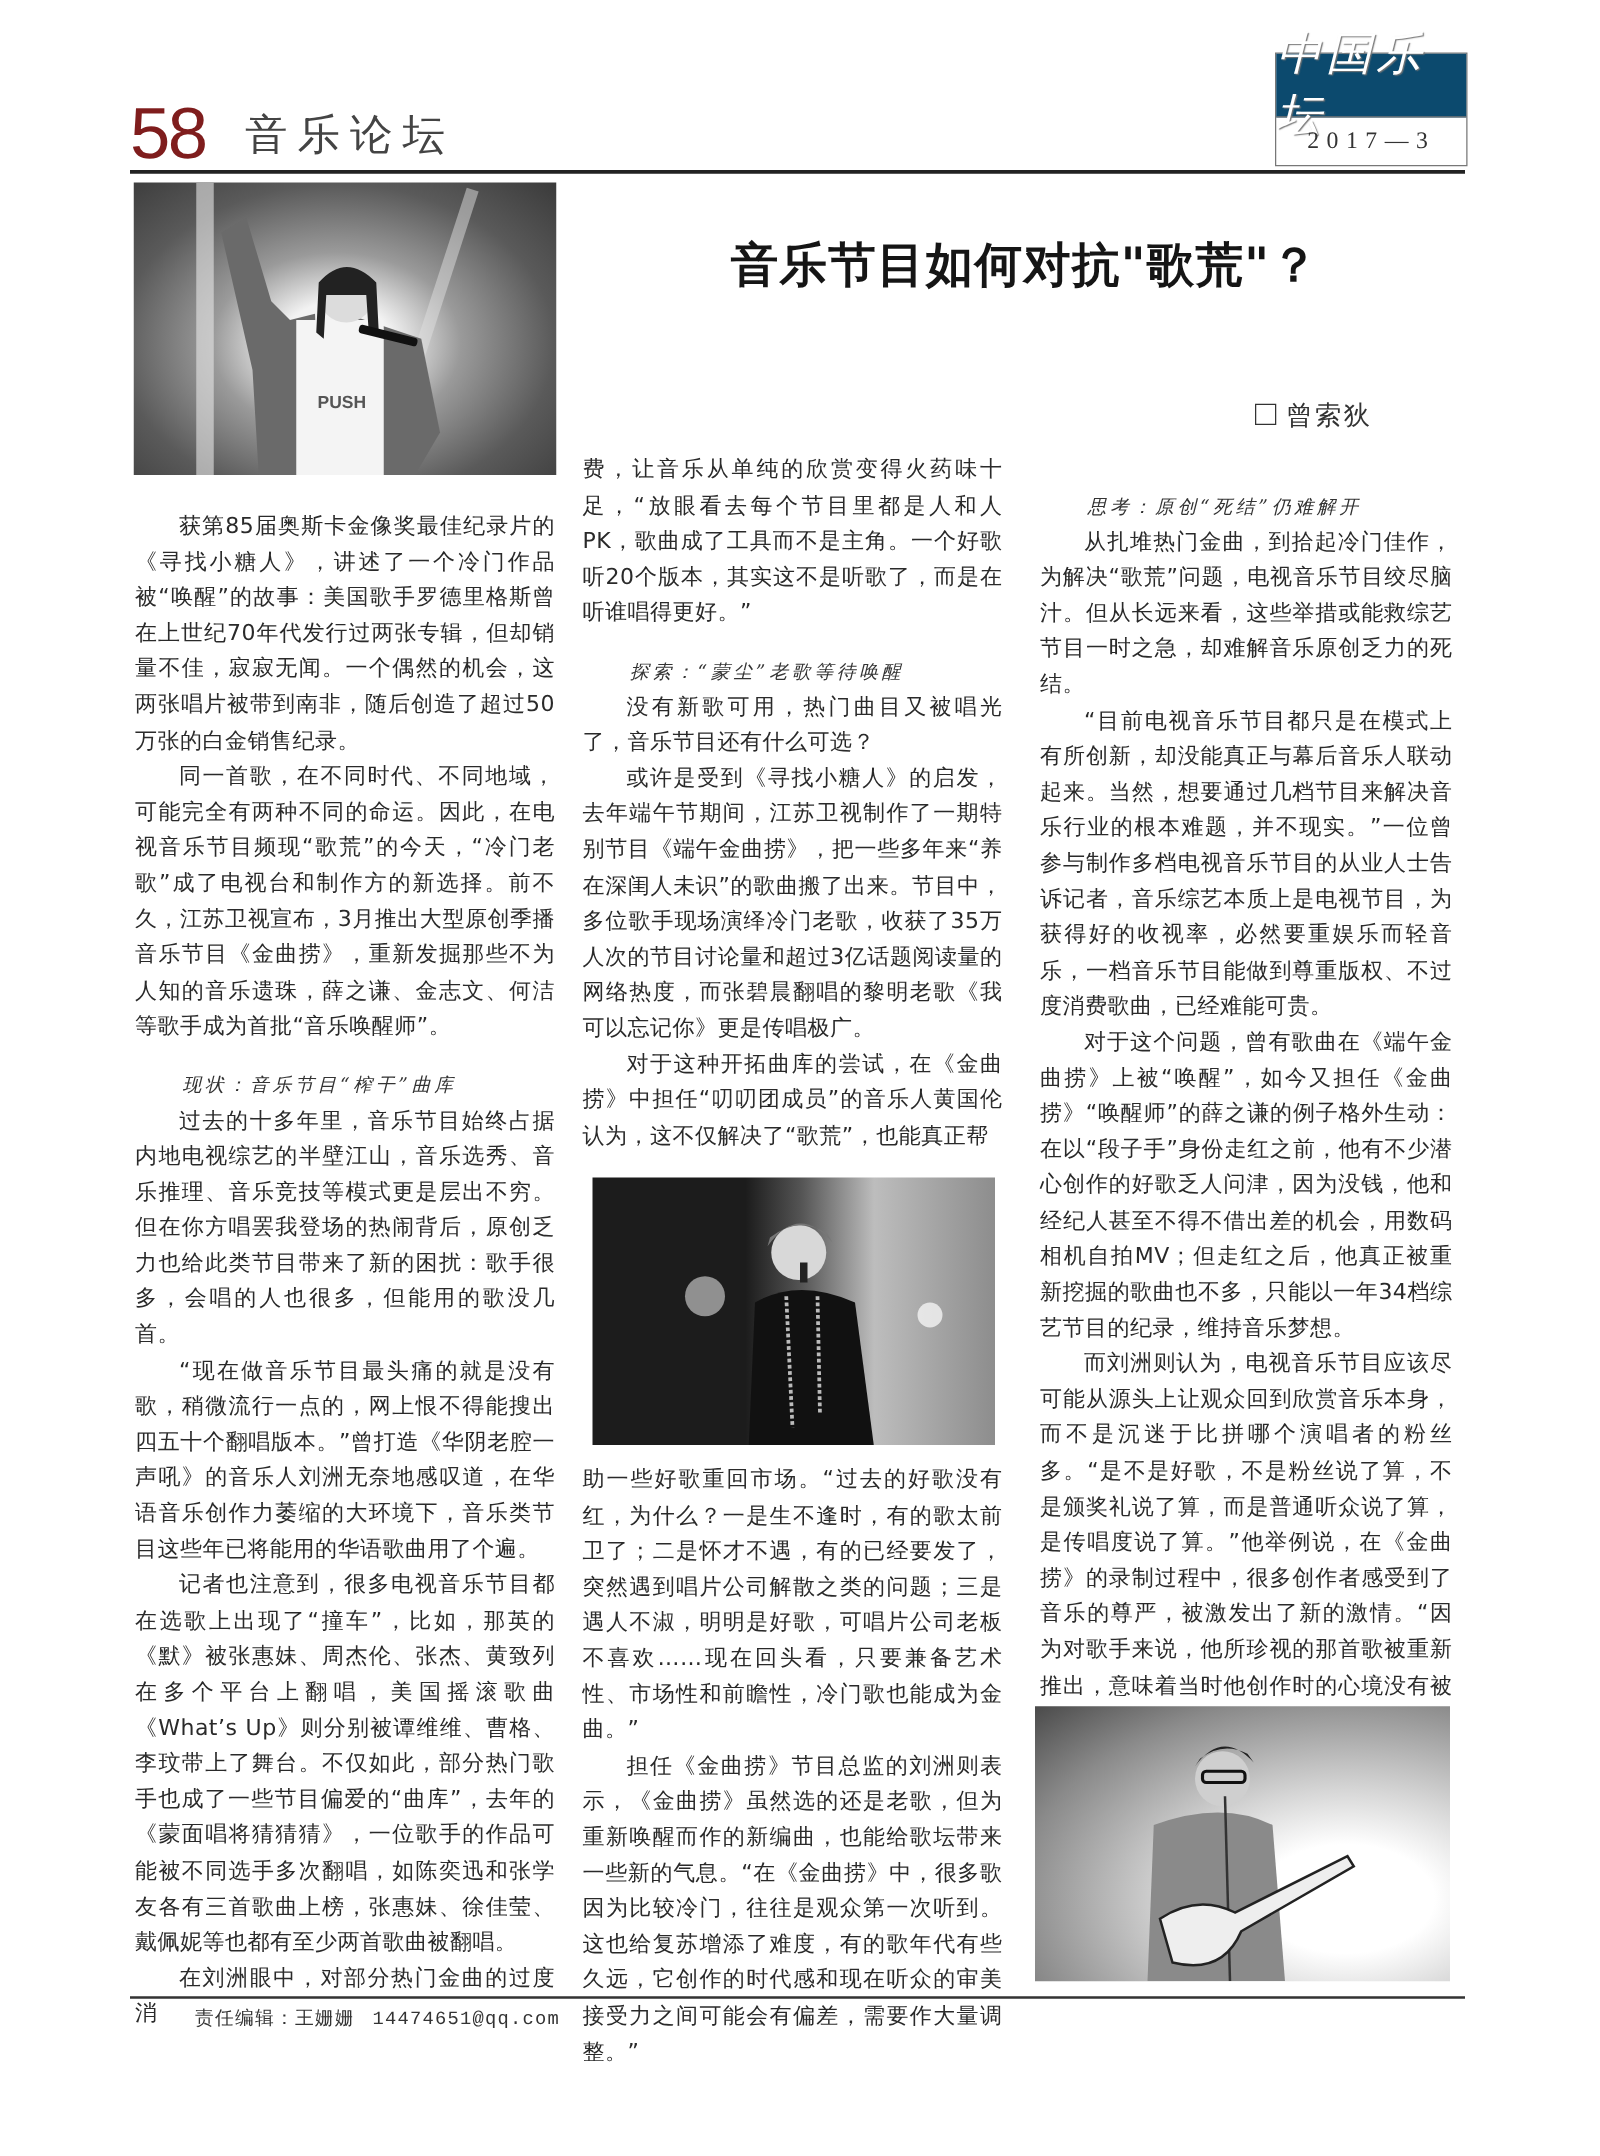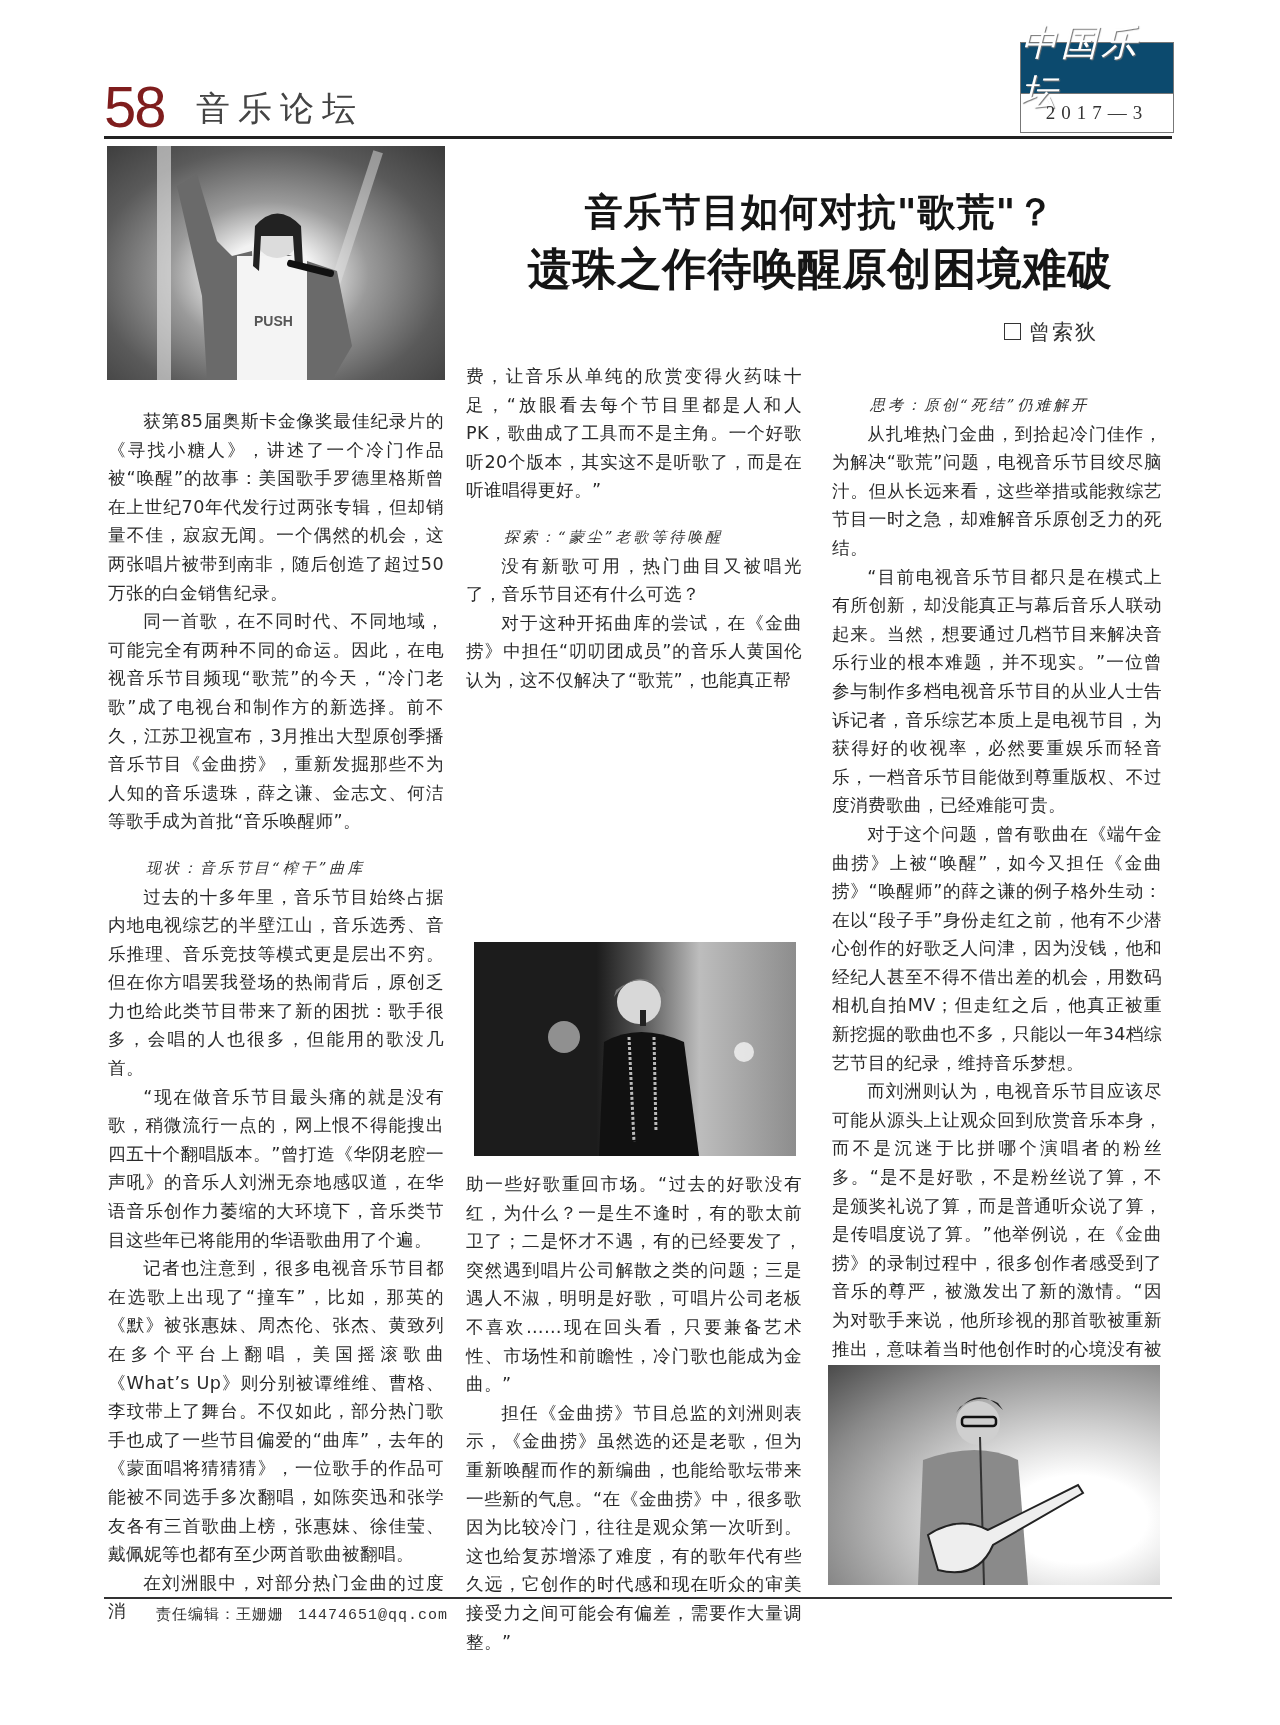--- a/index.html
+++ b/index.html
@@ -62,21 +62,20 @@
     <rect x="130" y="110" width="70" height="124" fill="#f4f4f4"></rect>
     <circle cx="170" cy="90" r="22" fill="#dcdcdc"></circle>
     <path d="M148 80 Q170 55 194 80 L196 120 L188 120 L186 90 L154 90 L152 125 L146 120 Z" fill="#222"></path>
     <rect x="180" y="118" width="48" height="7" rx="3" fill="#111" transform="rotate(14 200 120)"></rect>
     <text x="147" y="180" font-family="Liberation Sans, sans-serif" font-weight="bold" font-size="14" fill="#555">PUSH</text>
   </svg>
 </div>
 
 <div class="abs title">
   <div class="t1">音乐节目如何对抗"歌荒"？</div>
-  <div class="t2">遗珠之作待唤醒原创困境难破</div>
 </div>
 <div class="abs byline">
   <span class="box"></span><span>曾索狄</span>
 </div>
 
 <div class="abs col col1">
   <p>获第85届奥斯卡金像奖最佳纪录片的《寻找小糖人》，讲述了一个冷门作品被“唤醒”的故事：美国歌手罗德里格斯曾在上世纪70年代发行过两张专辑，但却销量不佳，寂寂无闻。一个偶然的机会，这两张唱片被带到南非，随后创造了超过50万张的白金销售纪录。</p>
   <p>同一首歌，在不同时代、不同地域，可能完全有两种不同的命运。因此，在电视音乐节目频现“歌荒”的今天，“冷门老歌”成了电视台和制作方的新选择。前不久，江苏卫视宣布，3月推出大型原创季播音乐节目《金曲捞》，重新发掘那些不为人知的音乐遗珠，薛之谦、金志文、何洁等歌手成为首批“音乐唤醒师”。</p>
   <div class="gap"></div>
   <h4>现状：音乐节目“榨干”曲库</h4>
@@ -84,20 +83,21 @@
   <p>“现在做音乐节目最头痛的就是没有歌，稍微流行一点的，网上恨不得能搜出四五十个翻唱版本。”曾打造《华阴老腔一声吼》的音乐人刘洲无奈地感叹道，在华语音乐创作力萎缩的大环境下，音乐类节目这些年已将能用的华语歌曲用了个遍。</p>
   <p>记者也注意到，很多电视音乐节目都在选歌上出现了“撞车”，比如，那英的《默》被张惠妹、周杰伦、张杰、黄致列在多个平台上翻唱，美国摇滚歌曲《What’s Up》则分别被谭维维、曹格、李玟带上了舞台。不仅如此，部分热门歌手也成了一些节目偏爱的“曲库”，去年的《蒙面唱将猜猜猜》，一位歌手的作品可能被不同选手多次翻唱，如陈奕迅和张学友各有三首歌曲上榜，张惠妹、徐佳莹、戴佩妮等也都有至少两首歌曲被翻唱。</p>
   <p>在刘洲眼中，对部分热门金曲的过度消</p>
 </div>
 
 <div class="abs col col2a">
   <p class="noind">费，让音乐从单纯的欣赏变得火药味十足，“放眼看去每个节目里都是人和人PK，歌曲成了工具而不是主角。一个好歌听20个版本，其实这不是听歌了，而是在听谁唱得更好。”</p>
   <div class="gap"></div>
   <h4>探索：“蒙尘”老歌等待唤醒</h4>
   <p>没有新歌可用，热门曲目又被唱光了，音乐节目还有什么可选？</p>
+  <p>或许是受到《寻找小糖人》的启发，去年端午节期间，江苏卫视制作了一期特别节目《端午金曲捞》，把一些多年来“养在深闺人未识”的歌曲搬了出来。节目中，多位歌手现场演绎冷门老歌，收获了35万人次的节目讨论量和超过3亿话题阅读量的网络热度，而张碧晨翻唱的黎明老歌《我可以忘记你》更是传唱极广。</p>
   <p>对于这种开拓曲库的尝试，在《金曲捞》中担任“叨叨团成员”的音乐人黄国伦认为，这不仅解决了“歌荒”，也能真正帮</p>
 </div>
 
 <div class="abs photo photo2">
   <svg class="fig" width="322" height="214" viewBox="0 0 322 214">
     <circle cx="90" cy="95" r="16" fill="#ddd" opacity="0.6"></circle>
     <circle cx="270" cy="110" r="10" fill="#fff" opacity="0.7"></circle>
     <path d="M130 100 Q165 80 210 100 L225 214 L125 214 Z" fill="#111"></path>
     <circle cx="165" cy="60" r="22" fill="#d8d8d8"></circle>
     <path d="M140 55 Q165 20 192 52 L188 45 Q165 30 142 48 Z" fill="#777"></path>

